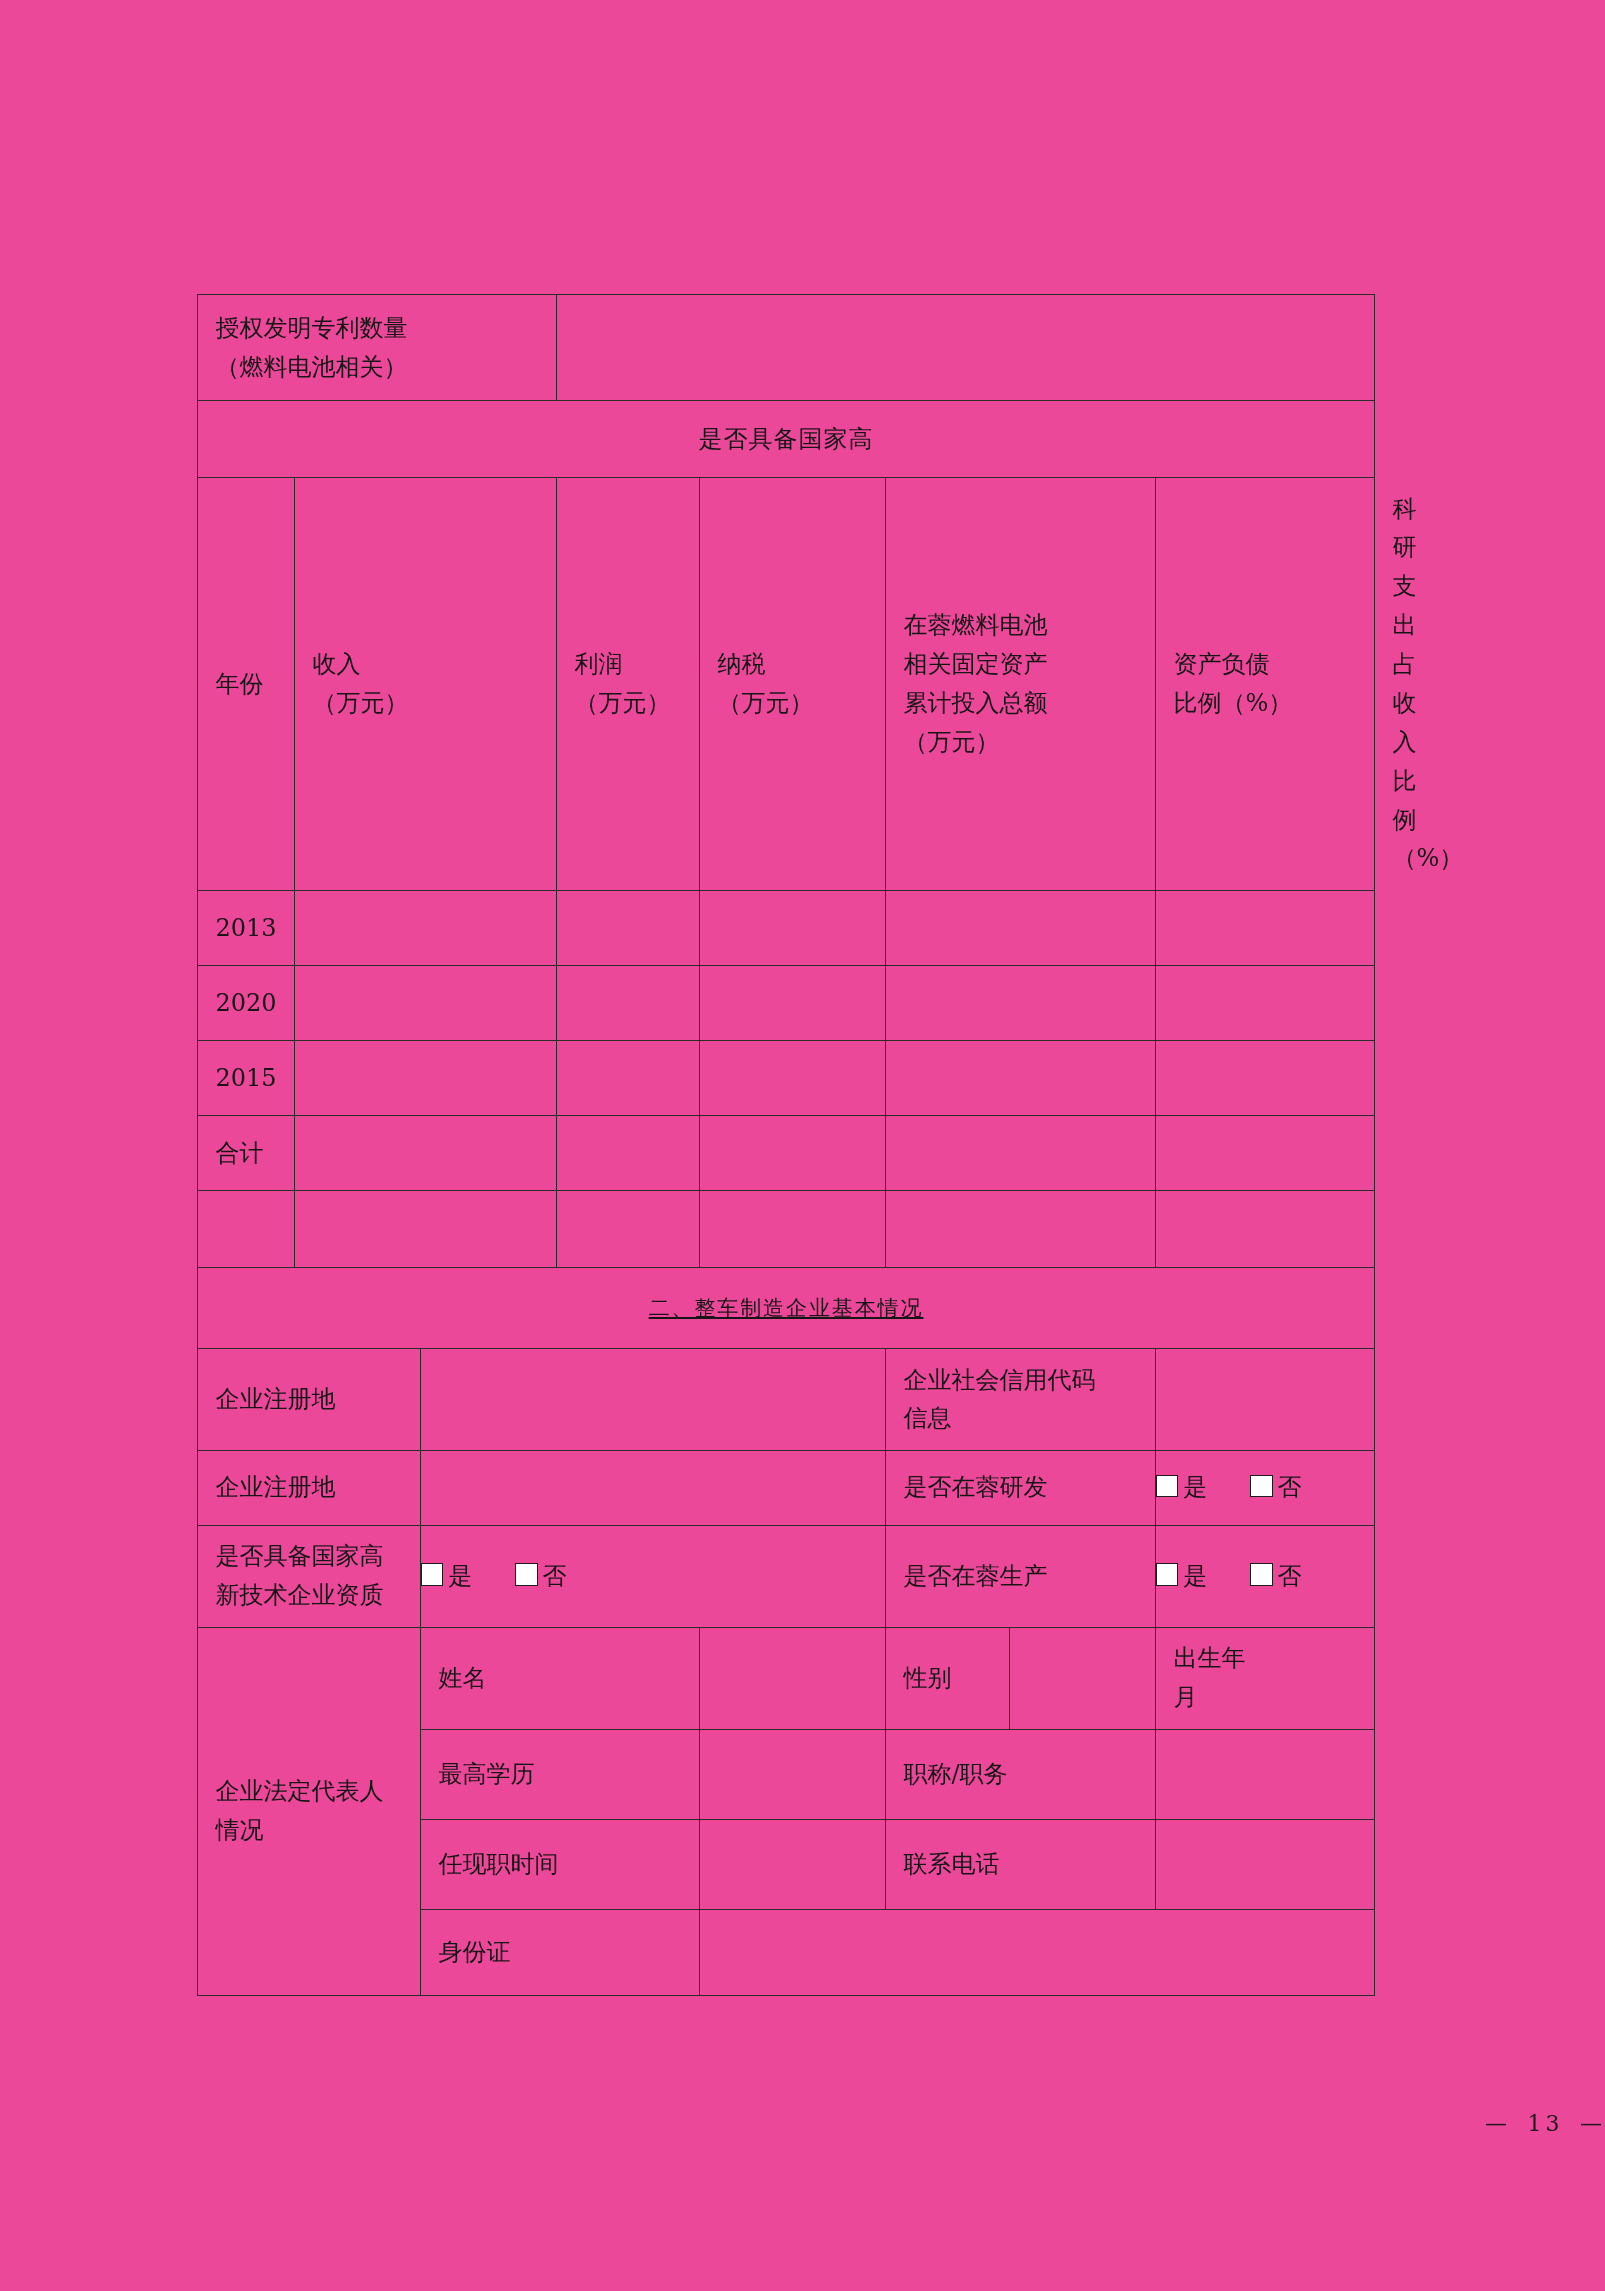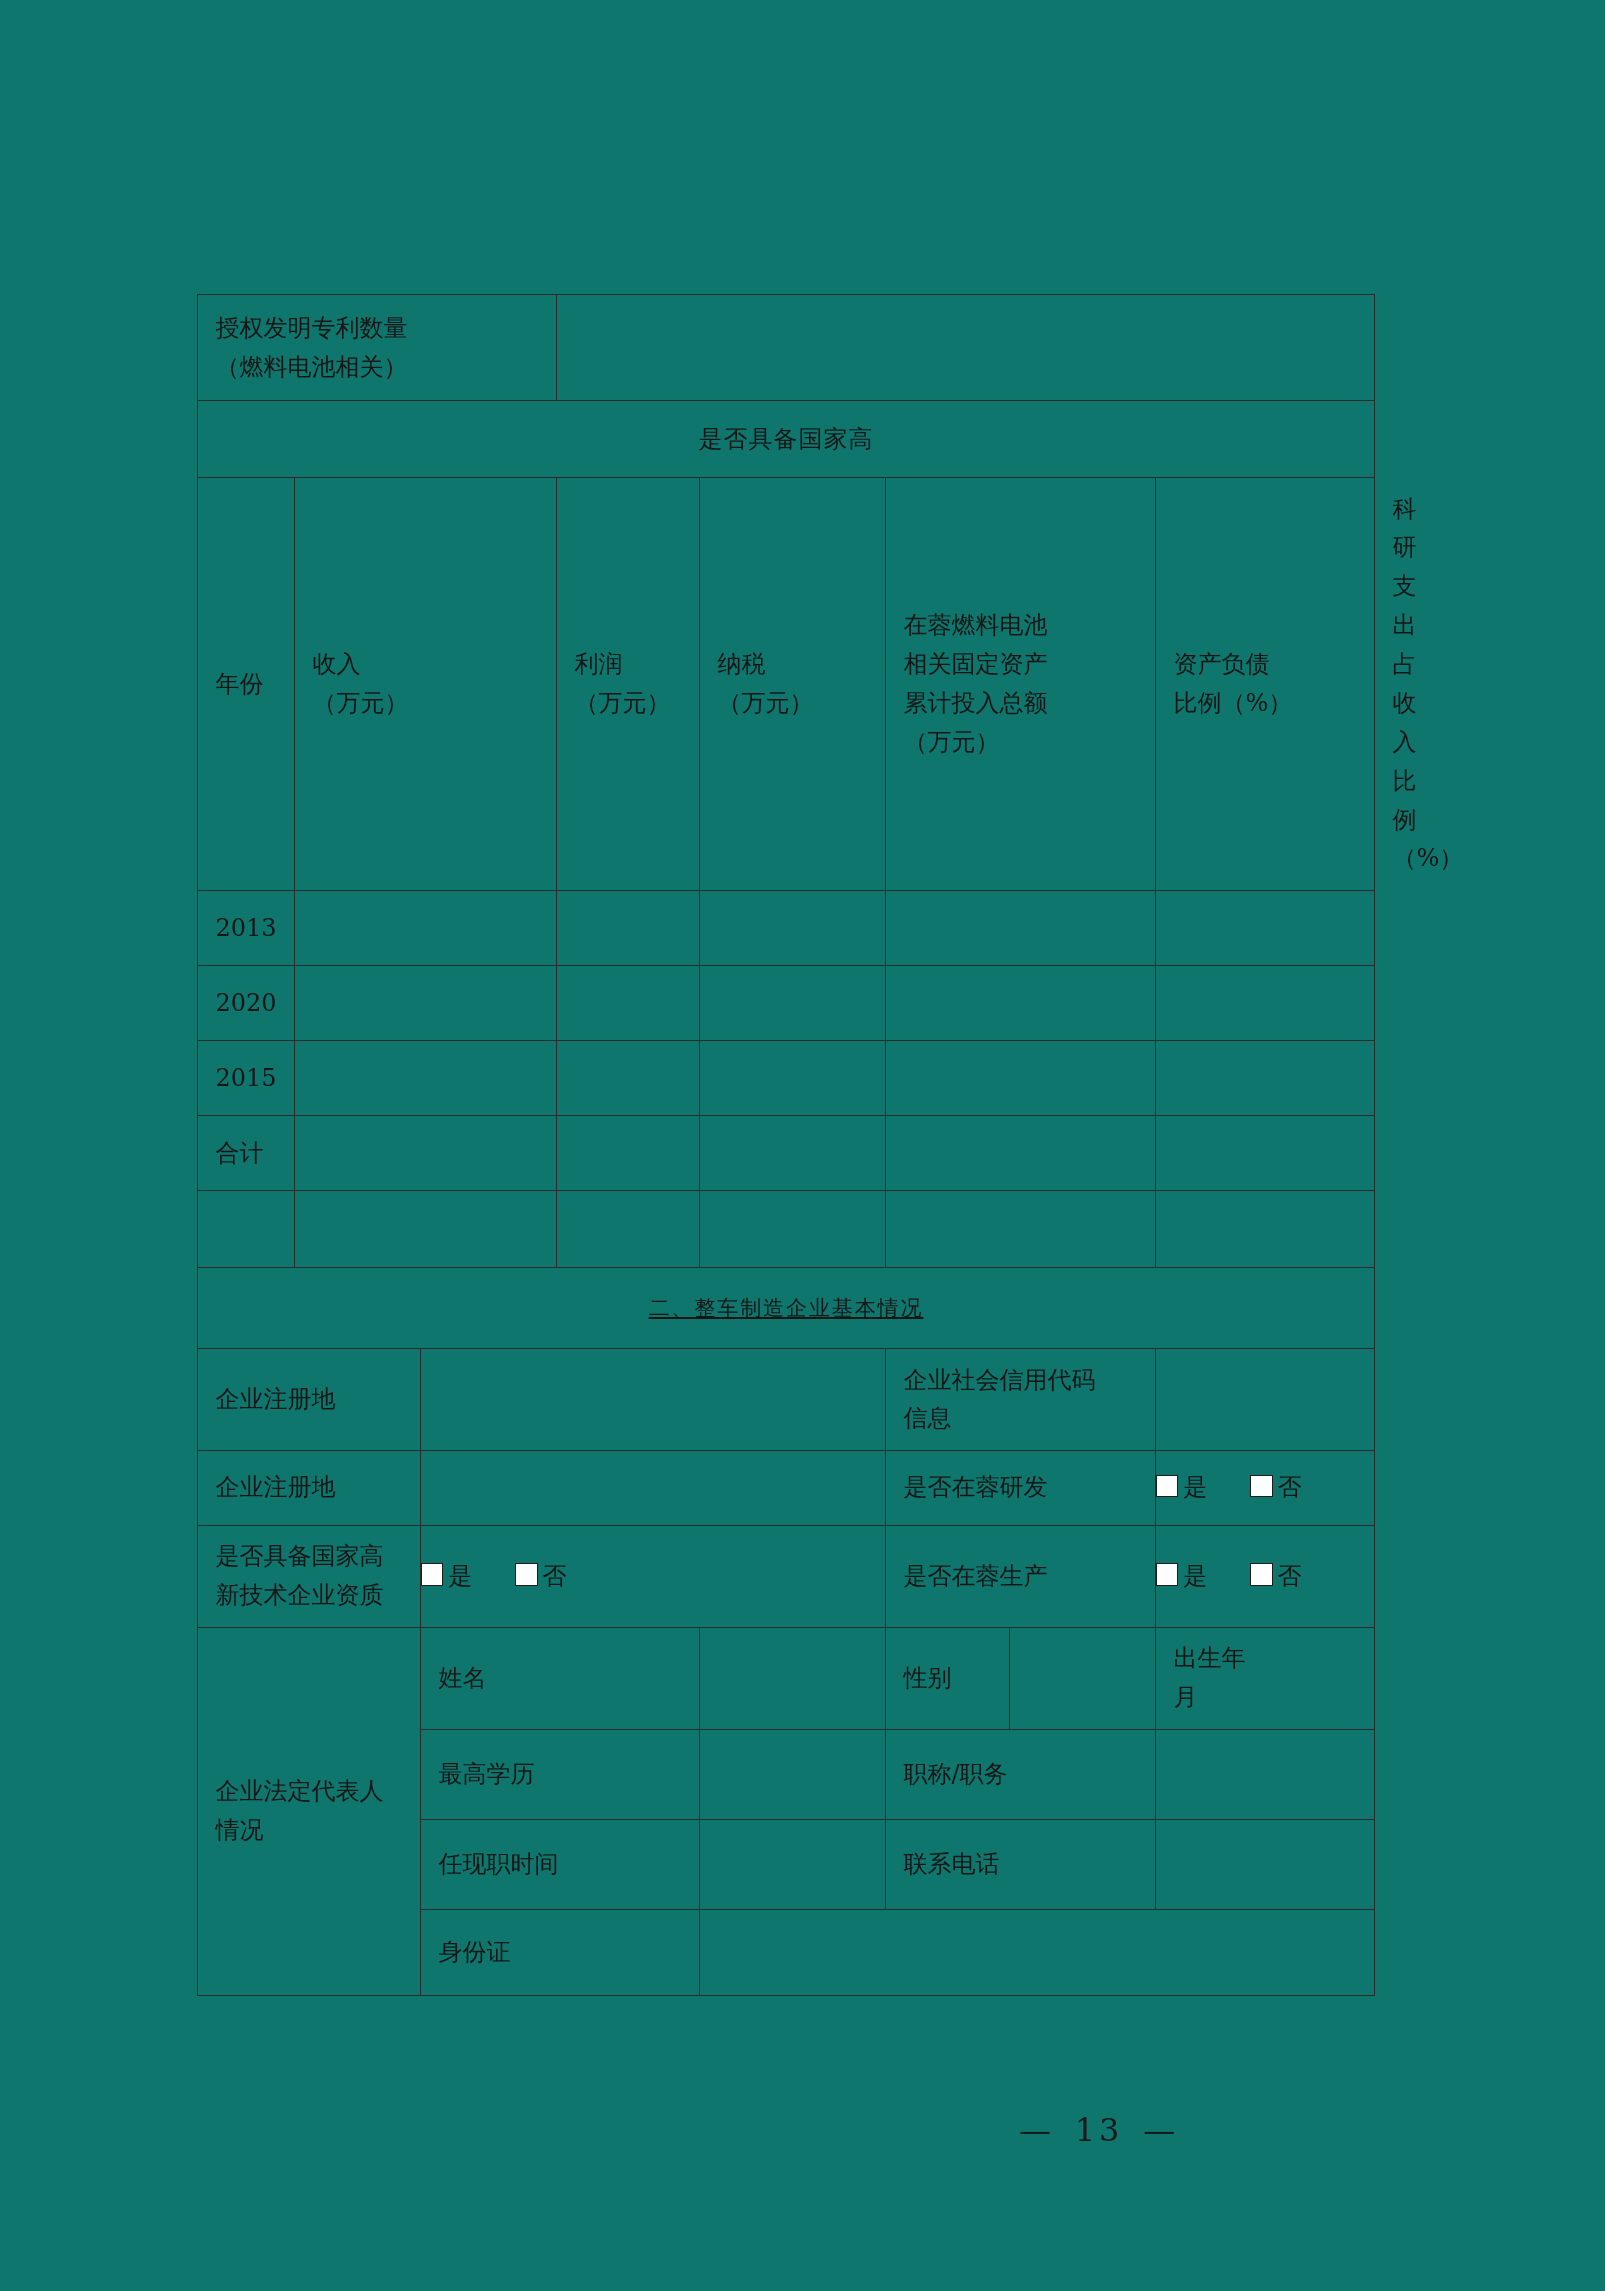--- a/index.html
+++ b/index.html
@@ -14,21 +14,21 @@
     color: #1a1a1a;
     position: relative;
     overflow: hidden;
   }
 
   .page {
     position: absolute;
     left: 0; top: 0;
     width: 1606px;
     height: 2291px;
-    background: #0f766e;
+    background: #ec4899;
   }
 
   .sheet {
     position: absolute;
     left: 197px;
     top: 294px;
     width: 1177px;
   }
 
   table.form {
@@ -123,22 +123,22 @@
   .choice-gap {
     display: inline-block;
     width: 43px;
   }
 
   .footer {
     position: absolute;
     left: 0;
     top: 2111px;
     width: 1606px;
-    text-align: left;
-    font-size: 32px;
+    text-align: right;
+    font-size: 22px;
     letter-spacing: 3.9px;
     color: #1a1a1a;
     font-family: "DejaVu Serif", "Liberation Serif", serif;
   }
   .footer .pg {
     display: inline-block;
     padding: 0 5.8px;
   }
   .footer-inner {
     display: inline-block;

